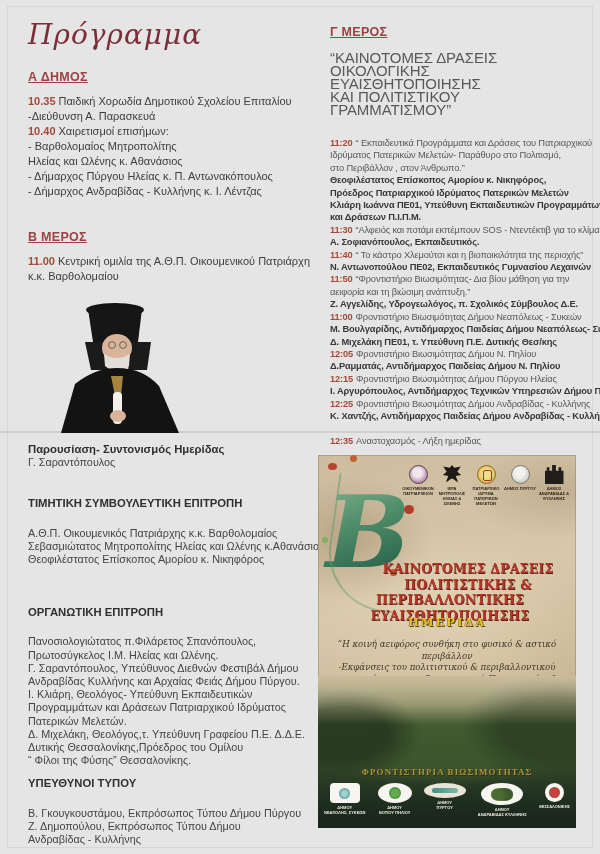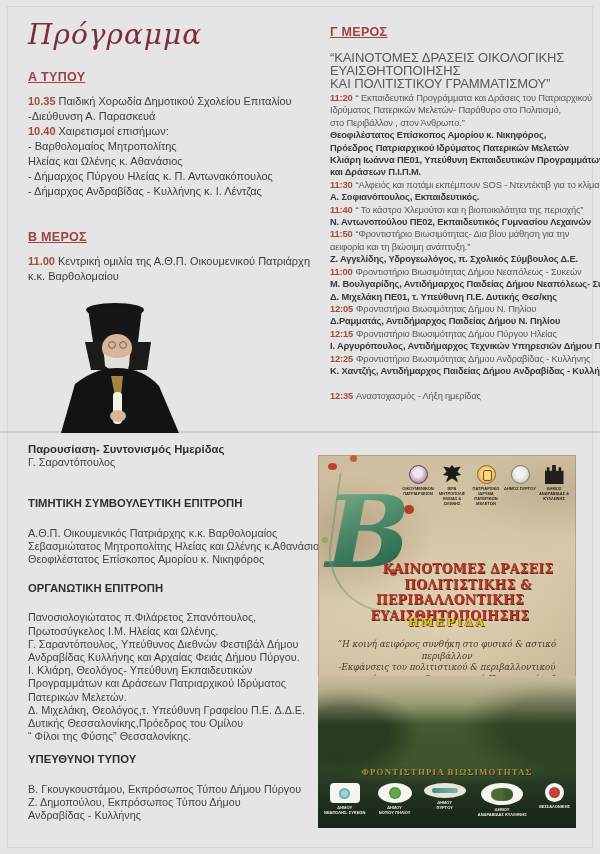--- a/index.html
+++ b/index.html
@@ -15,31 +15,31 @@
   .part-head{display:inline-block;font-size:12.5px;font-weight:bold;color:#9c4144;
              text-decoration:underline;letter-spacing:.3px;margin:0 0 10px 0;}
   .sched{font-size:11px;line-height:15px;}
   .sched .ln{white-space:nowrap;}
   .t{color:#a44a3a;font-weight:bold;margin-right:3px;}
   .b-block{margin-top:28px;}
   .patriarch{position:absolute;left:55px;top:300px;width:130px;height:133px;}
 
   
   .col-c{position:absolute;left:330px;top:22px;width:252px;}
-  .c-sub{font-size:13px;line-height:13px;color:#585858;margin:2px 0 2px 0;letter-spacing:-.1px;}
+  .c-sub{font-size:15px;line-height:13px;color:#585858;margin:2px 0 21px 0;letter-spacing:-.1px;}
   .sched-c{font-size:9.3px;line-height:12.4px;letter-spacing:-.15px;color:#585858;}
   .sched-c .ln{white-space:nowrap;}
   .sched-c .bold{color:#383838;font-weight:bold;}
   .sched-c .gap{margin-top:13px;}
 
   
   .col-d{position:absolute;left:28px;top:443px;width:300px;font-size:10.8px;line-height:13.2px;color:#444;}
   .col-d .sec-head{font-weight:bold;color:#2f2f2f;font-size:11.3px;}
   .pres-title{font-weight:bold;color:#2f2f2f;font-size:11.3px;}
-  .mt28{margin-top:28px;} .mt22{margin-top:16px;} .mt12{margin-top:10px;} .mb16{margin-bottom:16px;}
+  .mt28{margin-top:28px;} .mt22{margin-top:40px;} .mt12{margin-top:10px;} .mb16{margin-bottom:16px;}
 
   
   .poster{position:absolute;left:318px;top:455px;width:258px;height:373px;overflow:hidden;
      background:
        radial-gradient(ellipse 120px 90px at 12% 22%, rgba(116,86,54,.28), rgba(116,86,54,0) 70%),
        radial-gradient(ellipse 140px 70px at 92% 10%, rgba(116,86,54,.20), rgba(116,86,54,0) 65%),
        radial-gradient(ellipse 200px 140px at 50% 45%, rgba(255,244,214,.25), rgba(255,244,214,0) 70%),
        linear-gradient(165deg,#cdbd9e 0%,#d7c8aa 38%,#c8b795 68%,#bcab89 100%);
      box-shadow:inset 0 0 0 1px rgba(90,70,40,.25);}
   .top-logos{position:absolute;left:84px;top:10px;width:168px;display:flex;justify-content:space-between;}
@@ -100,21 +100,21 @@
 </style>
 </head>
 <body>
 
 <div id="page">
   <div class="frame"></div>
   <div class="divider"></div>
 
   <div class="col-a">
     <h1 class="doc-title">Πρόγραμμα</h1>
-    <div class="part-head">Α ΤΥΠΟΥ</div>
+    <div class="part-head">Α ΔΗΜΟΣ</div>
     <div class="sched">
         <div class="ln"><span class="t">10.35</span><span>Παιδική Χορωδία Δημοτικού Σχολείου Επιταλίου</span></div>
         <div class="ln"><span>-Διεύθυνση Α. Παρασκευά</span></div>
         <div class="ln"><span class="t">10.40</span><span>Χαιρετισμοί επισήμων:</span></div>
         <div class="ln"><span>- Βαρθολομαίος Μητροπολίτης</span></div>
         <div class="ln"><span>Ηλείας και Ωλένης κ. Αθανάσιος</span></div>
         <div class="ln"><span>- Δήμαρχος Πύργου Ηλείας κ. Π. Αντωνακόπουλος</span></div>
         <div class="ln"><span>- Δήμαρχος Ανδραβίδας - Κυλλήνης κ. Ι. Λέντζας</span></div>
       </div>
     <div class="b-block">

